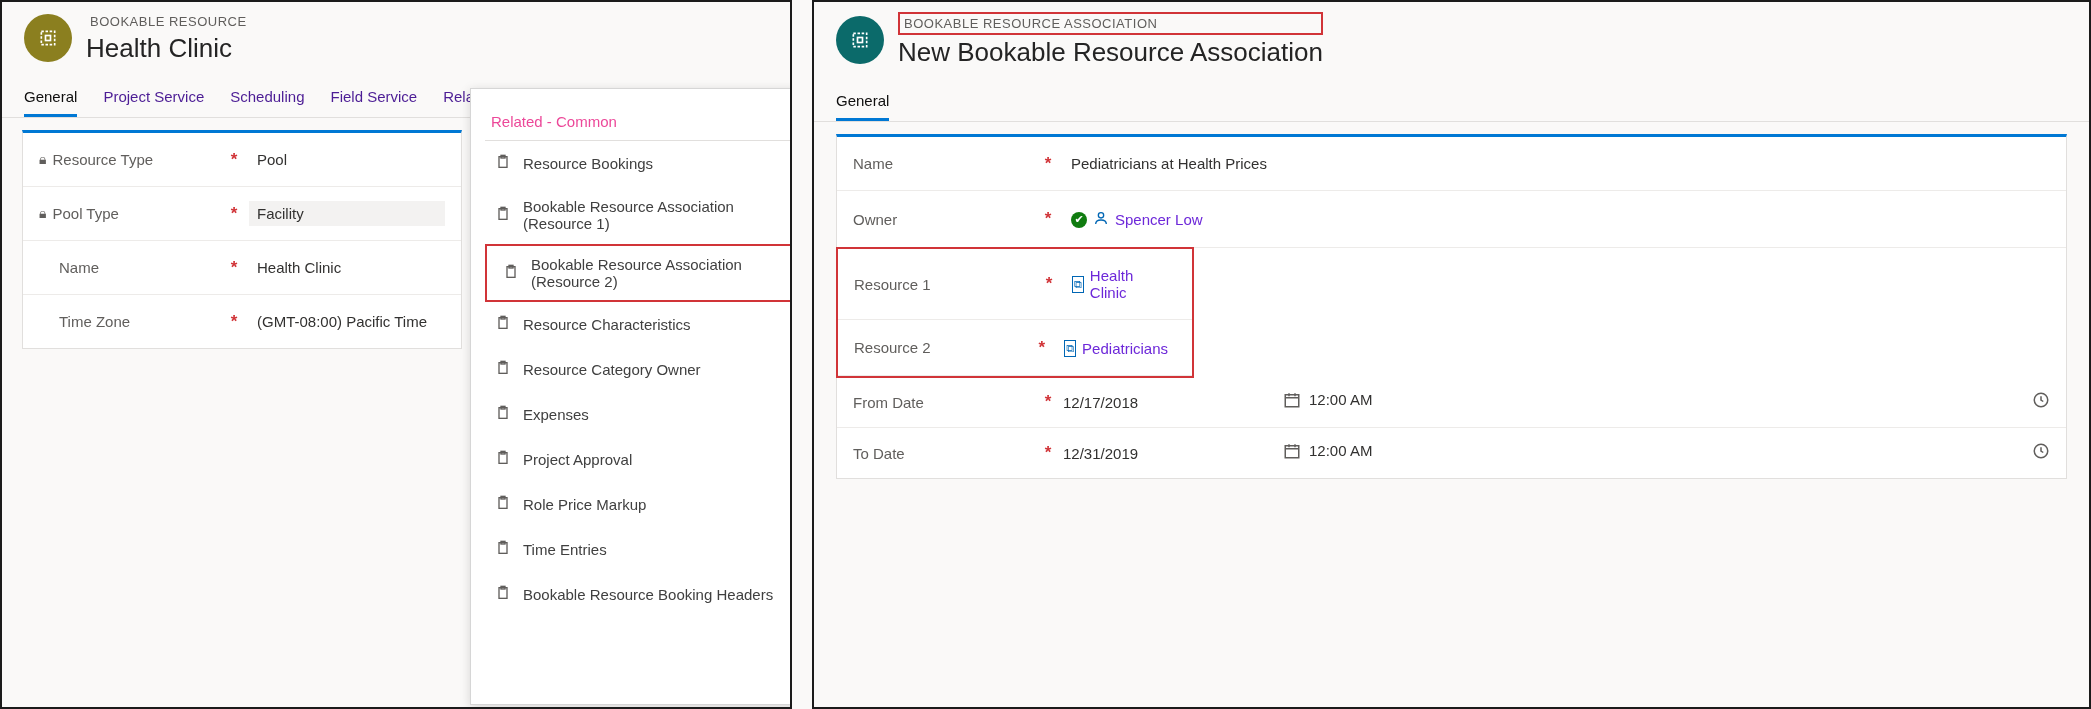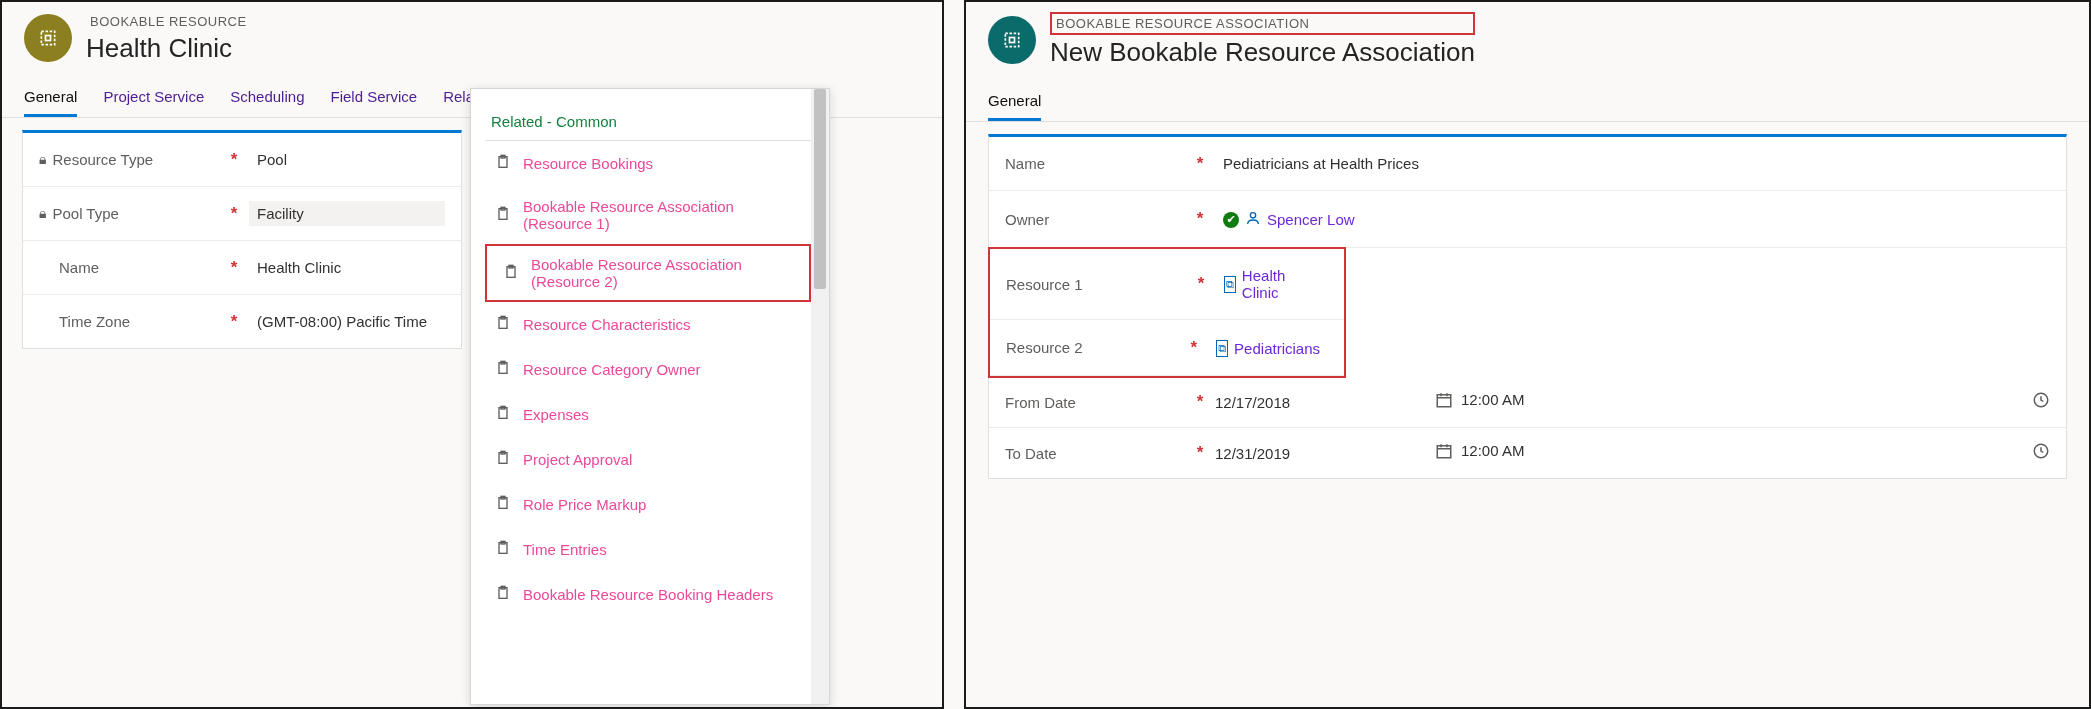--- a/index.html
+++ b/index.html
@@ -12,21 +12,21 @@
     padding: 0;
   }
   .panel {
     background: #faf9f8;
     border: 2px solid #1b1b1b;
     flex: 1;
     height: 709px;
     position: relative;
     overflow: hidden;
   }
-  .left-panel { width: 944px; flex: none; }
+  .left-panel { width: 792px; flex: none; }
   .right-panel { flex: 1; }
 
   
   .form-header {
     display: flex;
     align-items: center;
     padding: 10px 22px 6px 22px;
     gap: 14px;
     background: #faf9f8;
   }
@@ -135,27 +135,27 @@
   .flyout-scrollbar {
     position:absolute; right:0; top:0; bottom:0; width:18px;
     background:#f1f1f1;
   }
   .flyout-scrollbar .thumb {
     position:absolute; left:3px; right:3px; top:0; height:200px;
     background:#c1c1c1; border-radius:2px;
   }
   .flyout-inner { padding: 16px 18px 10px 14px; overflow-y:auto; }
   .flyout-heading {
-    font-size: 15px; color:#15803d; padding:8px 6px 10px 6px;
+    font-size: 15px; color:#ec4899; padding:8px 6px 10px 6px;
     border-bottom: 1px solid #e1dfdd;
   }
   .flyout-item {
     display:flex; align-items:center; gap:12px;
     padding: 10px 8px;
-    font-size: 15px; color:#ec4899;
+    font-size: 15px; color:#404040;
     cursor: pointer;
     border: 2px solid transparent;
   }
   .flyout-item.highlighted { border-color:#d13438;padding-left:16px; }
   .clip-icon svg { width:16px; height:18px; }
   .field-rows-highlight {
     border:2px solid #d13438;
     margin: -1px -1px;
   }
   .field-rows-highlight .field-row { border-bottom:1px solid #edebe9; }

